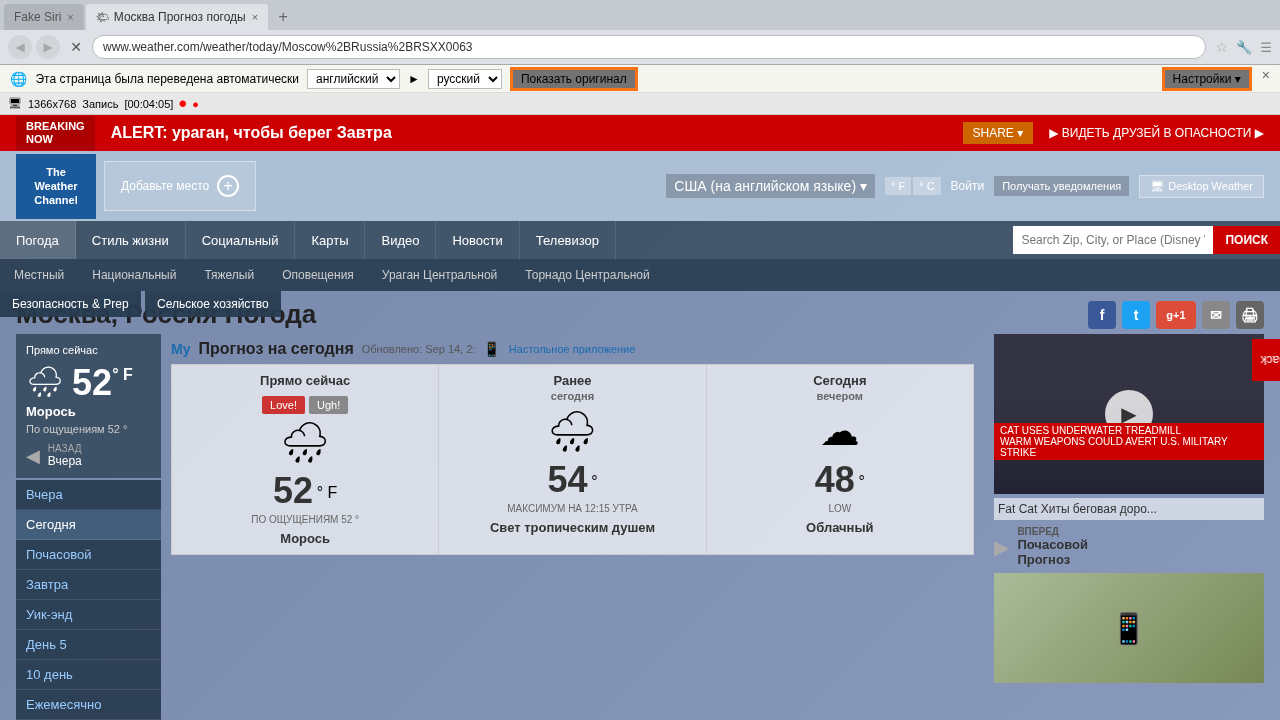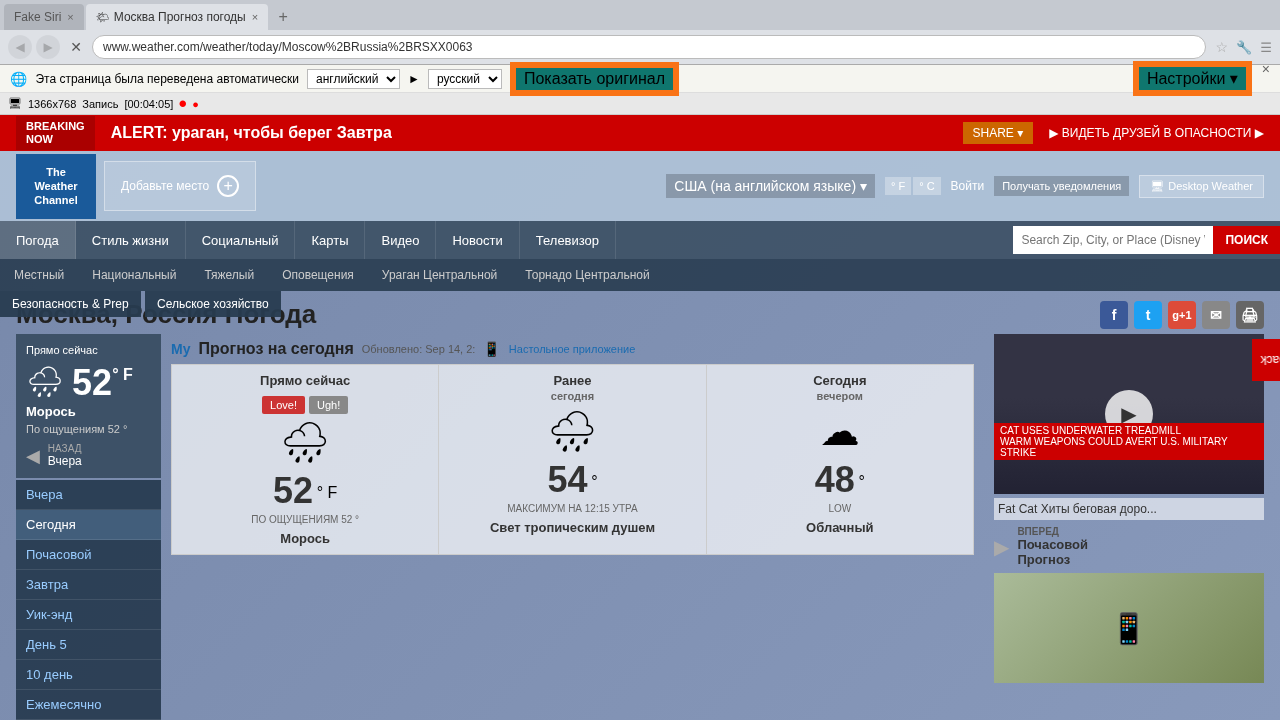--- a/index.html
+++ b/index.html
@@ -18,21 +18,21 @@
     .nav-btn { width: 24px; height: 24px; background: #c0c3c8; border-radius: 50%; border: none; cursor: pointer; display: flex; align-items: center; justify-content: center; font-size: 12px; color: #555; }
     .nav-btn.disabled { opacity: 0.4; }
     .reload-btn { width: 20px; height: 20px; background: none; border: none; cursor: pointer; color: #555; font-size: 14px; }
     .url-bar { flex: 1; height: 24px; border: 1px solid #bbb; border-radius: 12px; padding: 0 10px; font-size: 12px; background: white; color: #333; }
     .star-icon { color: #aaa; font-size: 14px; cursor: pointer; margin-left: 4px; }
     .plugin-icon { color: #888; font-size: 13px; cursor: pointer; margin-left: 2px; }
 
     
     .translation-bar { background: #f5f5f0; border-bottom: 1px solid #ddd; padding: 4px 10px; display: flex; align-items: center; font-size: 12px; gap: 8px; height: 28px; }
     .translation-bar select { font-size: 12px; padding: 1px 4px; border: 1px solid #bbb; background: #fff; }
-    .translation-bar button { font-size: 16px; padding: 2px 8px; border: 6px solid #f97316; background: #0f766e; cursor: pointer; }
+    .translation-bar button { font-size: 12px; padding: 2px 8px; border: 3px solid #f97316; background: #737373; cursor: pointer; }
     .translation-bar-right { margin-left: auto; display: flex; gap: 4px; }
     .settings-btn { font-size: 12px; padding: 2px 8px; border: 1px solid #bbb; background: #f0f0f0; cursor: pointer; }
     .close-translation { font-size: 14px; cursor: pointer; color: #666; margin-left: 6px; }
 
     
     .recording-bar { background: #e8e8e8; border-bottom: 1px solid #ccc; padding: 2px 8px; display: flex; align-items: center; font-size: 11px; gap: 6px; height: 22px; }
     .rec-indicator { color: red; font-weight: bold; }
 
     
     .site-wrapper { background: #b8c8d8; background-image: linear-gradient(135deg, #8899aa 0%, #99aabb 50%, #aabbcc 100%); height: calc(720px - 30px - 34px - 28px - 22px); overflow: hidden; }
@@ -286,21 +286,21 @@
     <div class="dropdown-overlay" style="left:145px;top:32px;background:rgba(40,60,80,0.95);">
       <span>Сельское хозяйство</span>
     </div>
   </div>
 
   <div class="page-title-bar">
     <h1 class="page-title">Москва, Россия Погода</h1>
     <div class="social-icons">
       <div class="social-icon fb-icon">f</div>
       <div class="social-icon tw-icon">t</div>
-      <div class="social-icon gplus-icon" style="width:28px;font-size:11px;">g+1</div>
+      <div class="social-icon gplus-icon" style="width:40px;font-size:11px;">g+1</div>
       <div class="social-icon email-icon">✉</div>
       <div class="social-icon print-icon">🖨</div>
     </div>
   </div>
 
   <div class="content-area">
 
     <div class="sidebar">
       <div class="current-conditions">
         <div class="current-label">Прямо сейчас</div>

